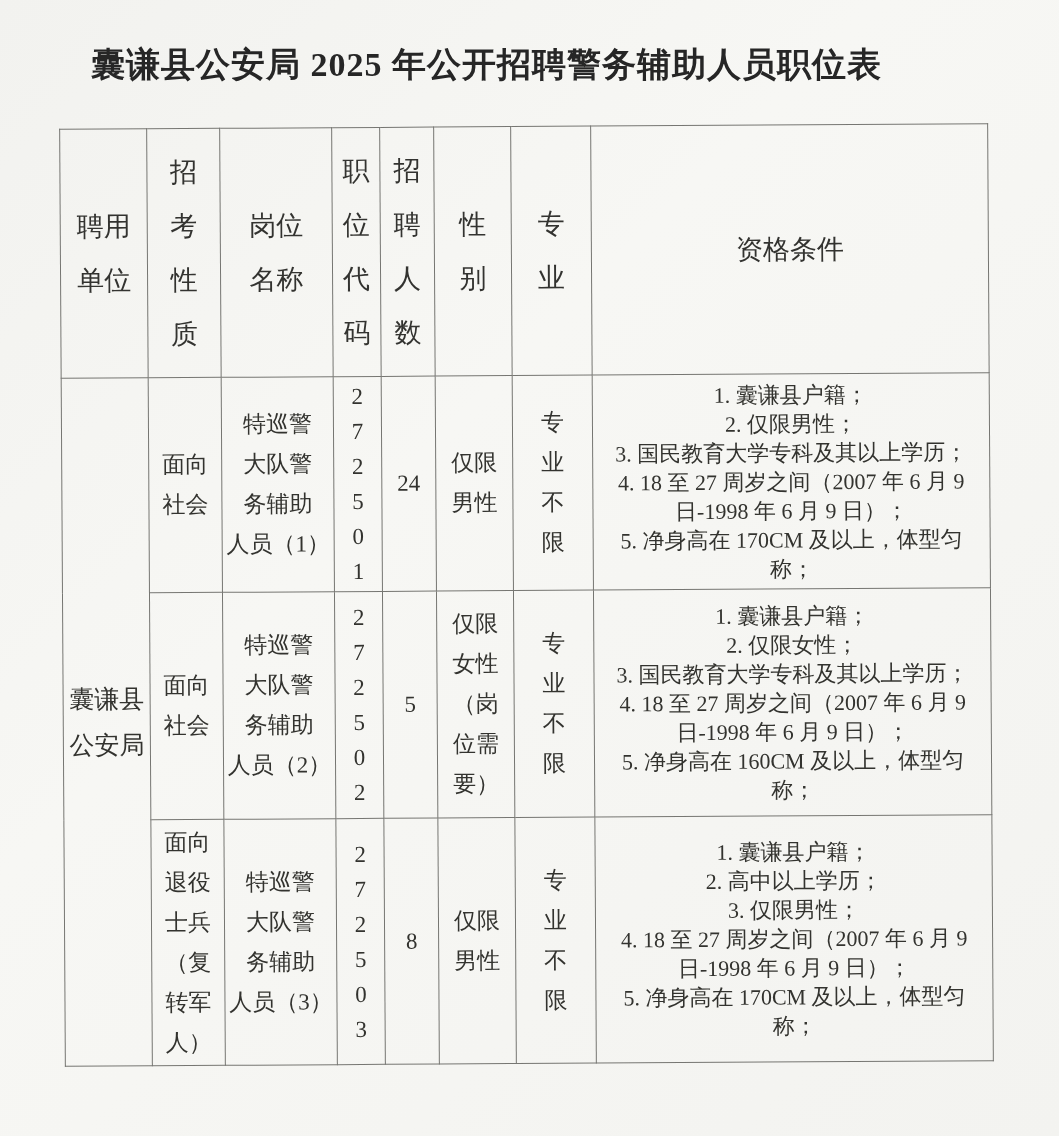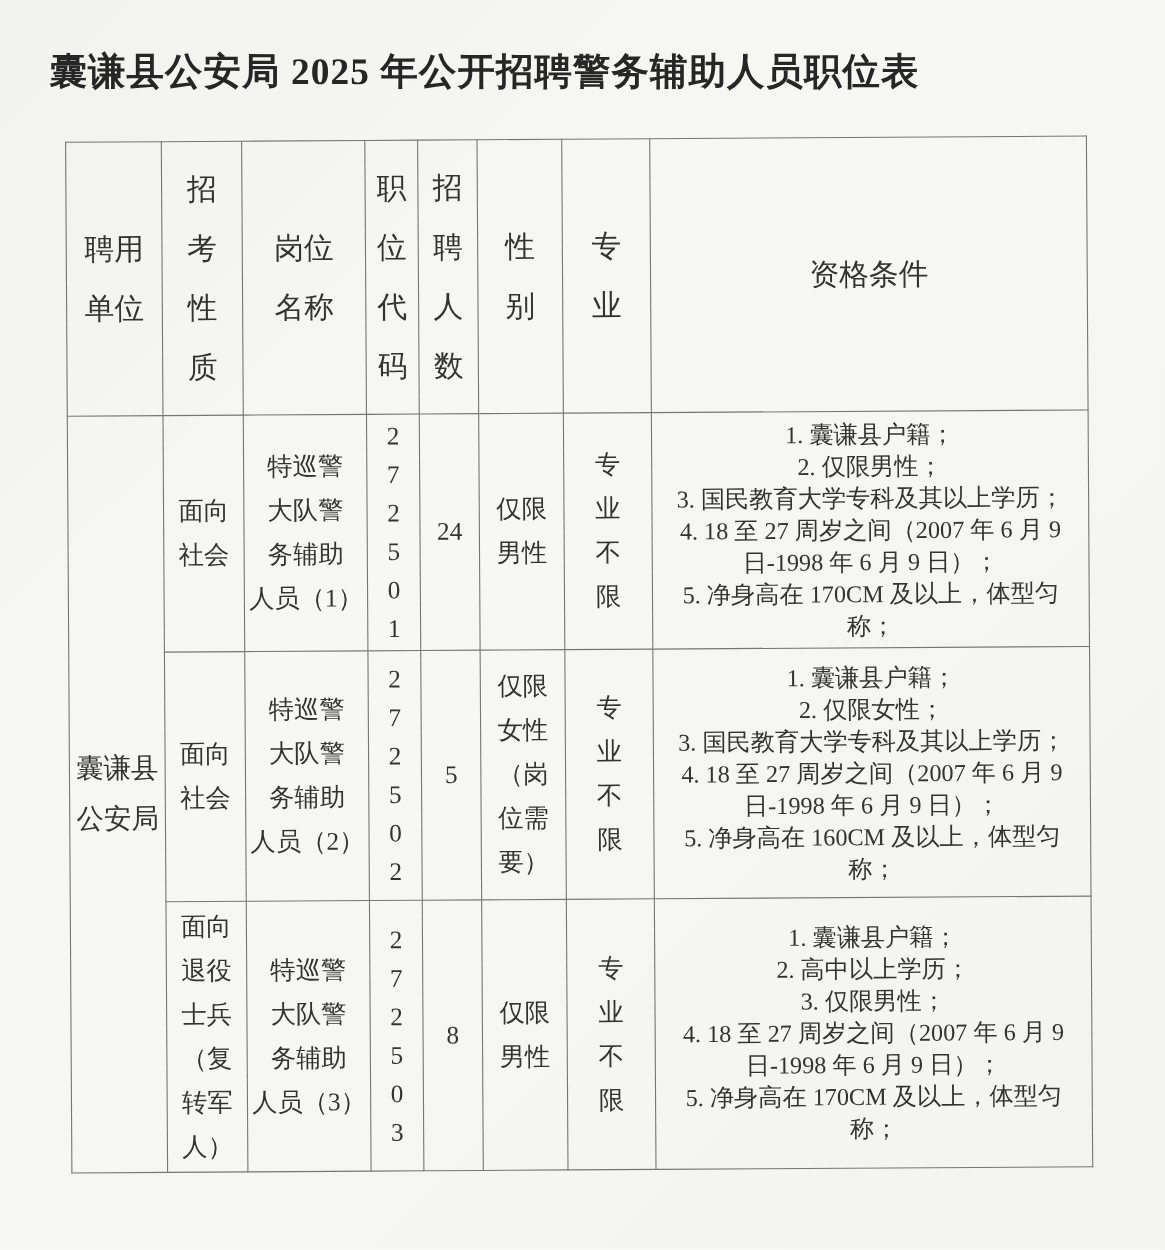--- a/index.html
+++ b/index.html
@@ -23,20 +23,21 @@
     position: absolute;
     top: 42px;
     left: 0;
     width: 881px;
     margin: 0;
     text-align: center;
     font-size: 34px;
     font-weight: bold;
     color: #262626;
     letter-spacing: 1px;
+    padding-left: 46px;
   }
   .table-wrap {
     position: absolute;
     left: 62px;
     top: 126px;
     transform: rotate(-0.35deg);
   }
   table.job-table {
     border-collapse: collapse;
     table-layout: fixed;

